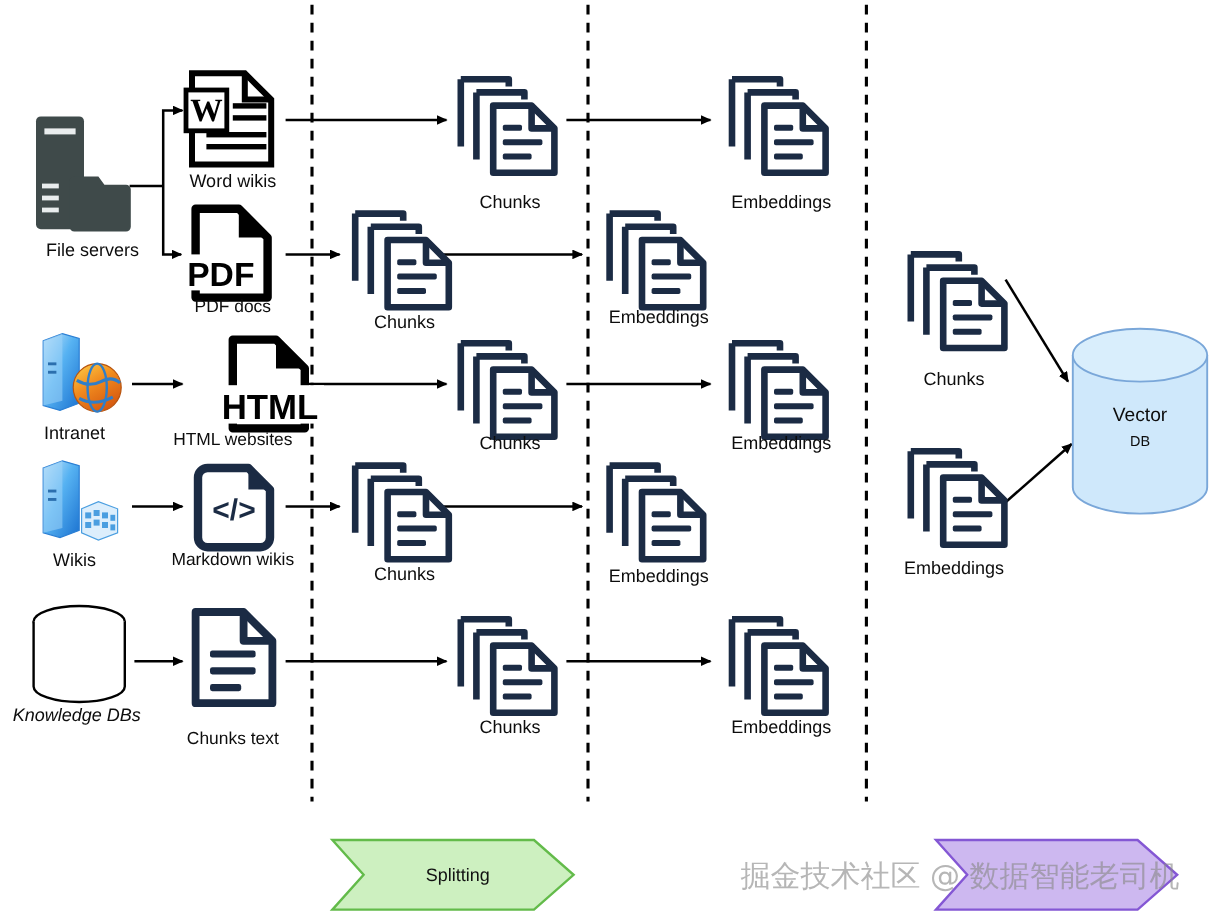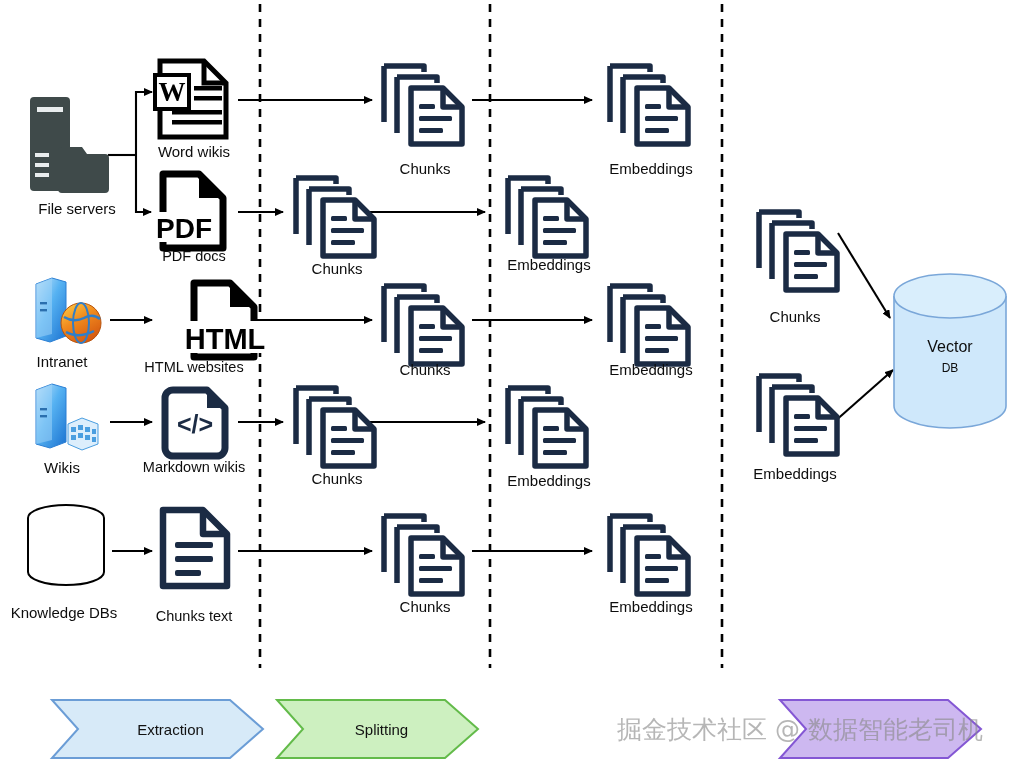--- a/index.html
+++ b/index.html
@@ -123,21 +123,21 @@
     </svg>
   </div>
   <div class="lbl" style="left:62px;top:459px;">Wikis</div>
 
   <div class="abs" style="left:18px;top:500px;">
     <svg width="96" height="96" viewBox="0 0 96 96">
       <ellipse cx="48" cy="18" rx="38" ry="13" fill="#fff" stroke="#000" stroke-width="2"></ellipse>
       <path d="M10 18 v54 a38 13 0 0 0 76 0 v-54" fill="#fff" stroke="#000" stroke-width="2"></path>
     </svg>
   </div>
-  <div class="lbl" style="left:64px;top:604px;">Knowledge DBs</div>
+  <div class="lbl" style="left:64px;top:588px;font-style:italic;">Knowledge DBs</div>
 
   <div class="abs" style="left:152px;top:58px;">
     <svg width="86" height="82" viewBox="0 0 86 82">
       <path d="M8 3 h44 l22 22 v54 h-66 z" fill="#fff" stroke="#000" stroke-width="5"></path>
       <path d="M52 3 v22 h22" fill="none" stroke="#000" stroke-width="5"></path>
       <rect x="3" y="17" width="34" height="34" fill="#fff" stroke="#000" stroke-width="4"></rect>
       <text x="20" y="43" font-family="'Liberation Serif','DejaVu Serif',serif" font-size="27" font-weight="bold" text-anchor="middle" fill="#000">W</text>
       <g fill="#000">
         <rect x="42" y="28" width="28" height="4.5"></rect>
         <rect x="42" y="38" width="28" height="4.5"></rect>
@@ -372,26 +372,20 @@
 
   <div class="abs" style="left:890px;top:272px;">
     <svg width="120" height="170" viewBox="0 0 120 170">
       <path d="M4 24 v110 a56 22 0 0 0 112 0 v-110" fill="#cfe8fb" stroke="#7aa7d9" stroke-width="1.6"></path>
       <ellipse cx="60" cy="24" rx="56" ry="22" fill="#d9eefc" stroke="#7aa7d9" stroke-width="1.6"></ellipse>
     </svg>
   </div>
   <div class="lbl" style="left:950px;top:338px;font-size:16px;">Vector</div>
   <div class="lbl" style="left:950px;top:360px;font-size:12px;">DB</div>
 
-  <div class="chev" style="left:50px;top:698px;width:215px;height:62px;">
-    <svg class="abs" style="left:0;top:0;" width="215" height="62" viewBox="0 0 215 62">
-      <path d="M2 2 h178 l33 29 l-33 29 h-178 l26 -29 z" fill="#d7eaf8" stroke="#6b9dd6" stroke-width="2"></path>
-    </svg>
-    <span style="margin-left:26px;">Extraction</span>
-  </div>
 
   <div class="chev" style="left:275px;top:698px;width:205px;height:62px;">
     <svg class="abs" style="left:0;top:0;" width="205" height="62" viewBox="0 0 205 62">
       <path d="M2 2 h168 l33 29 l-33 29 h-168 l26 -29 z" fill="#cdf0c0" stroke="#63bb4a" stroke-width="2"></path>
     </svg>
     <span style="margin-left:8px;">Splitting</span>
   </div>
 
 
   <div class="chev" style="left:778px;top:698px;width:205px;height:62px;">

